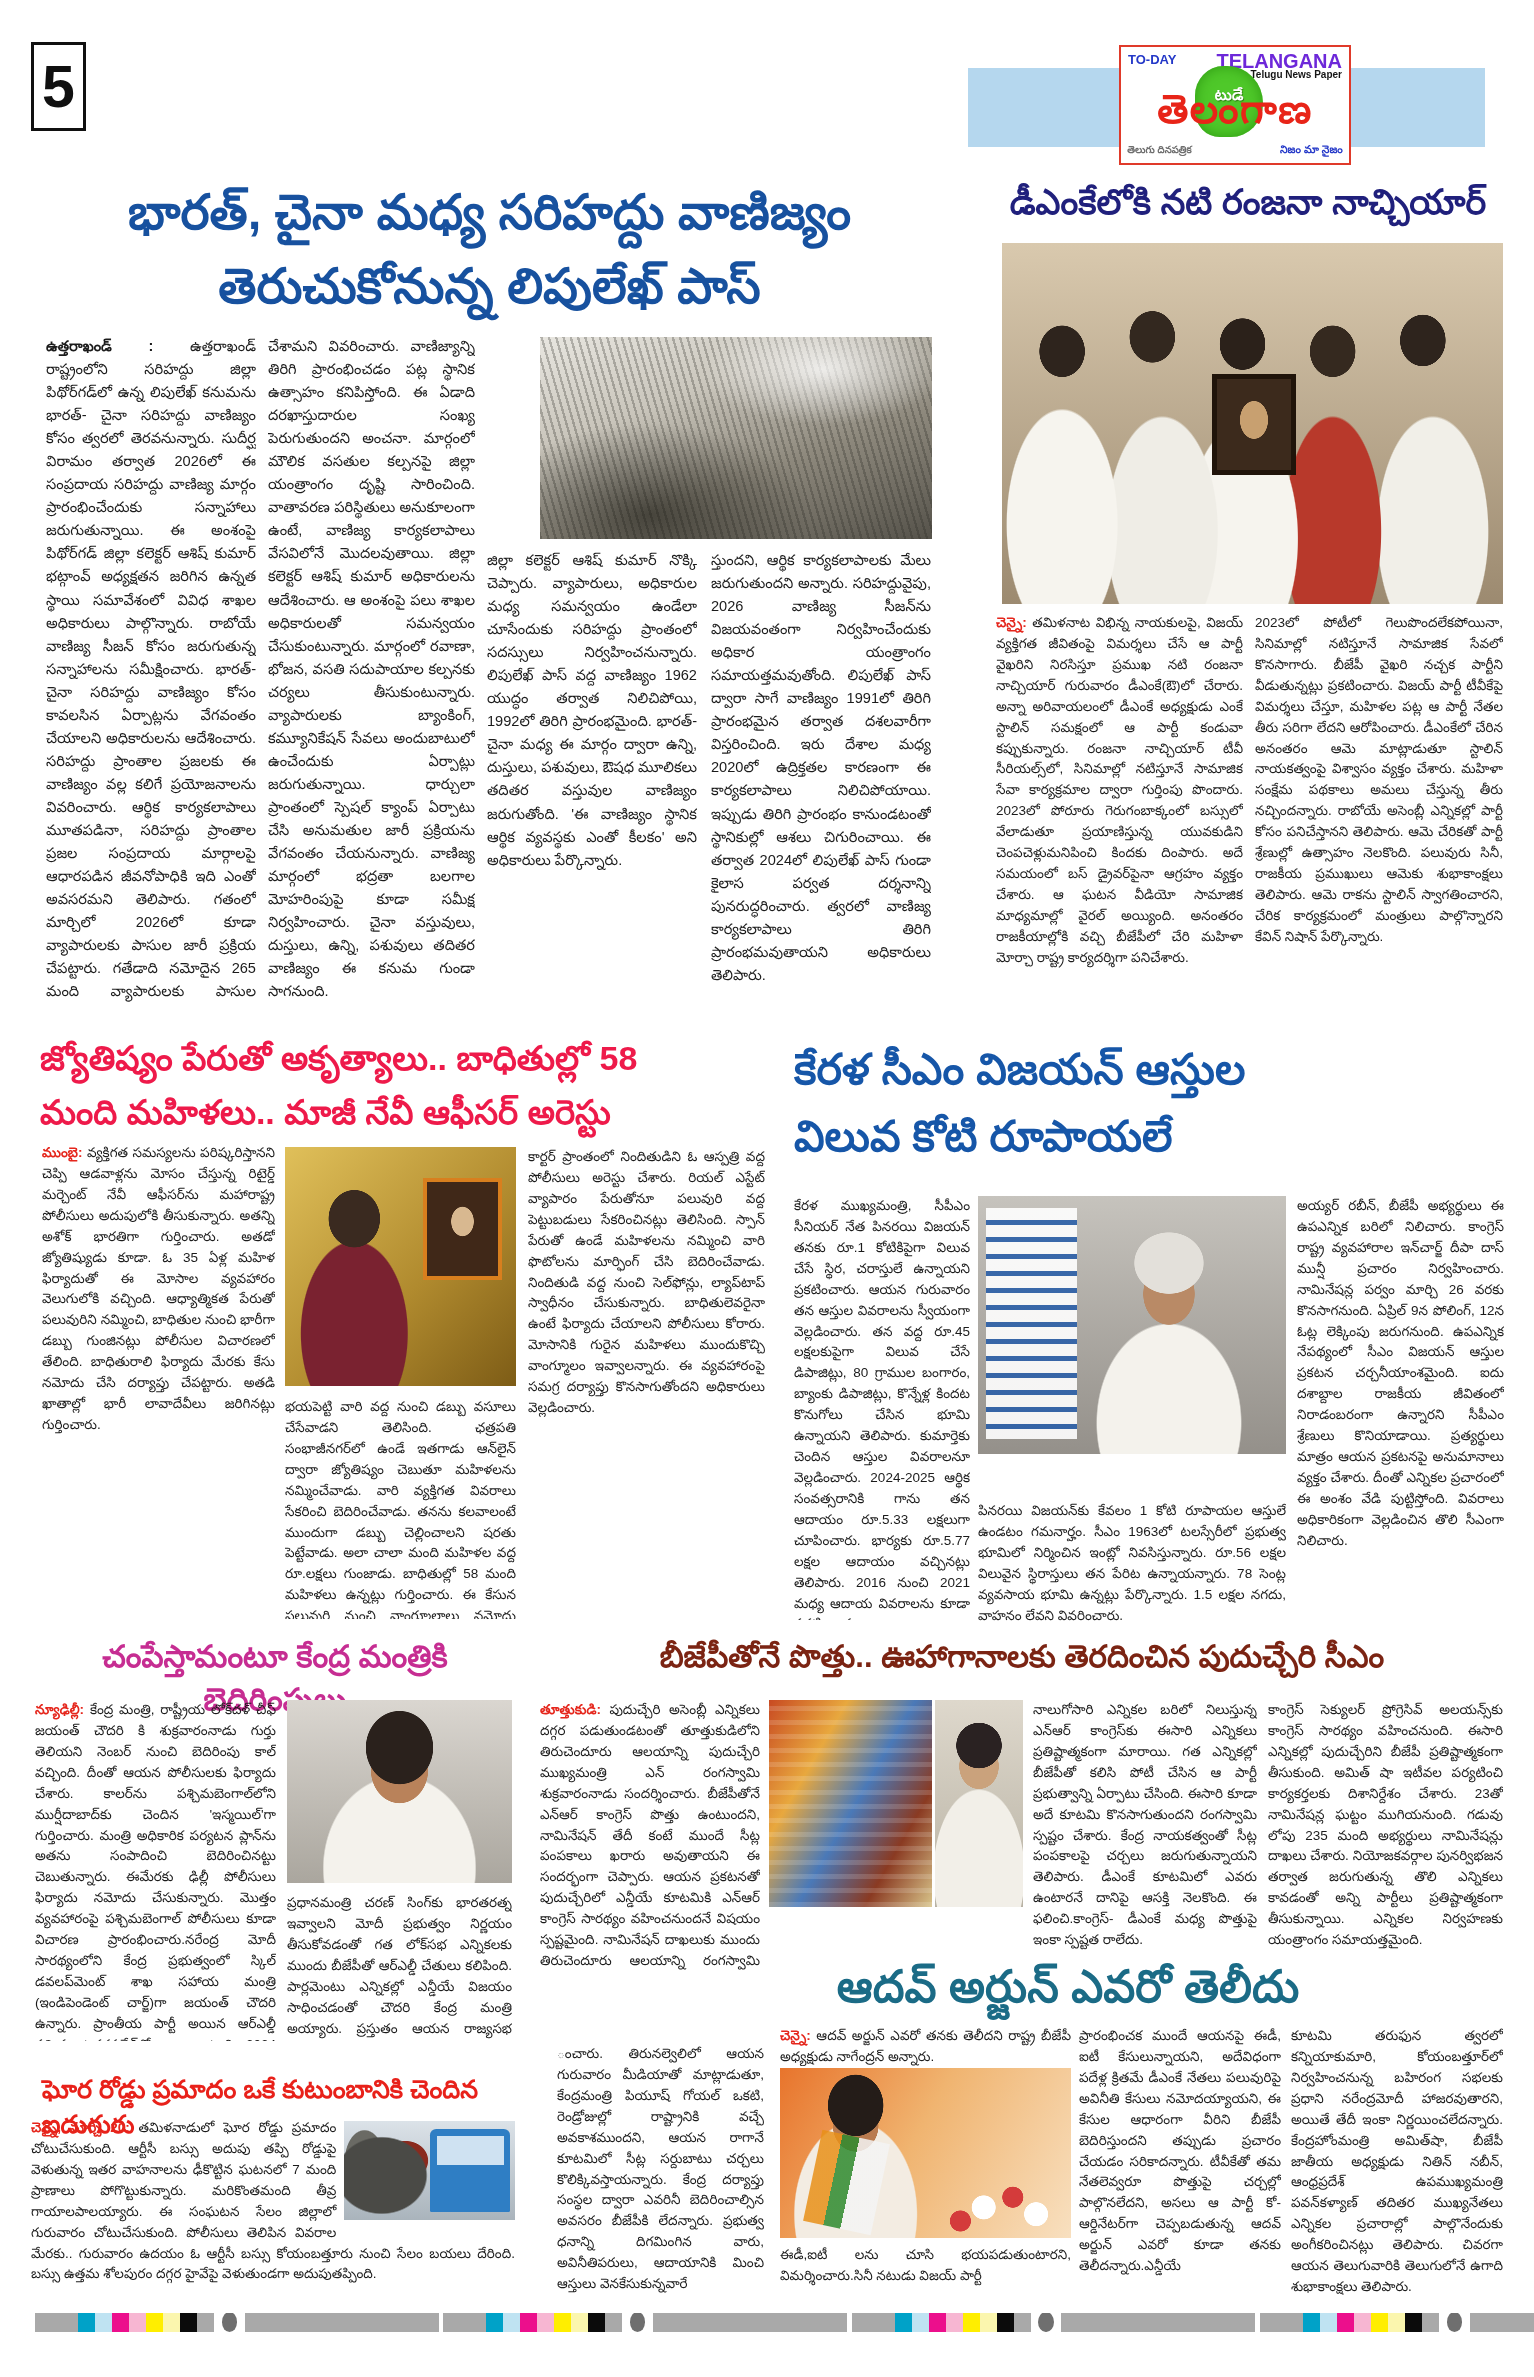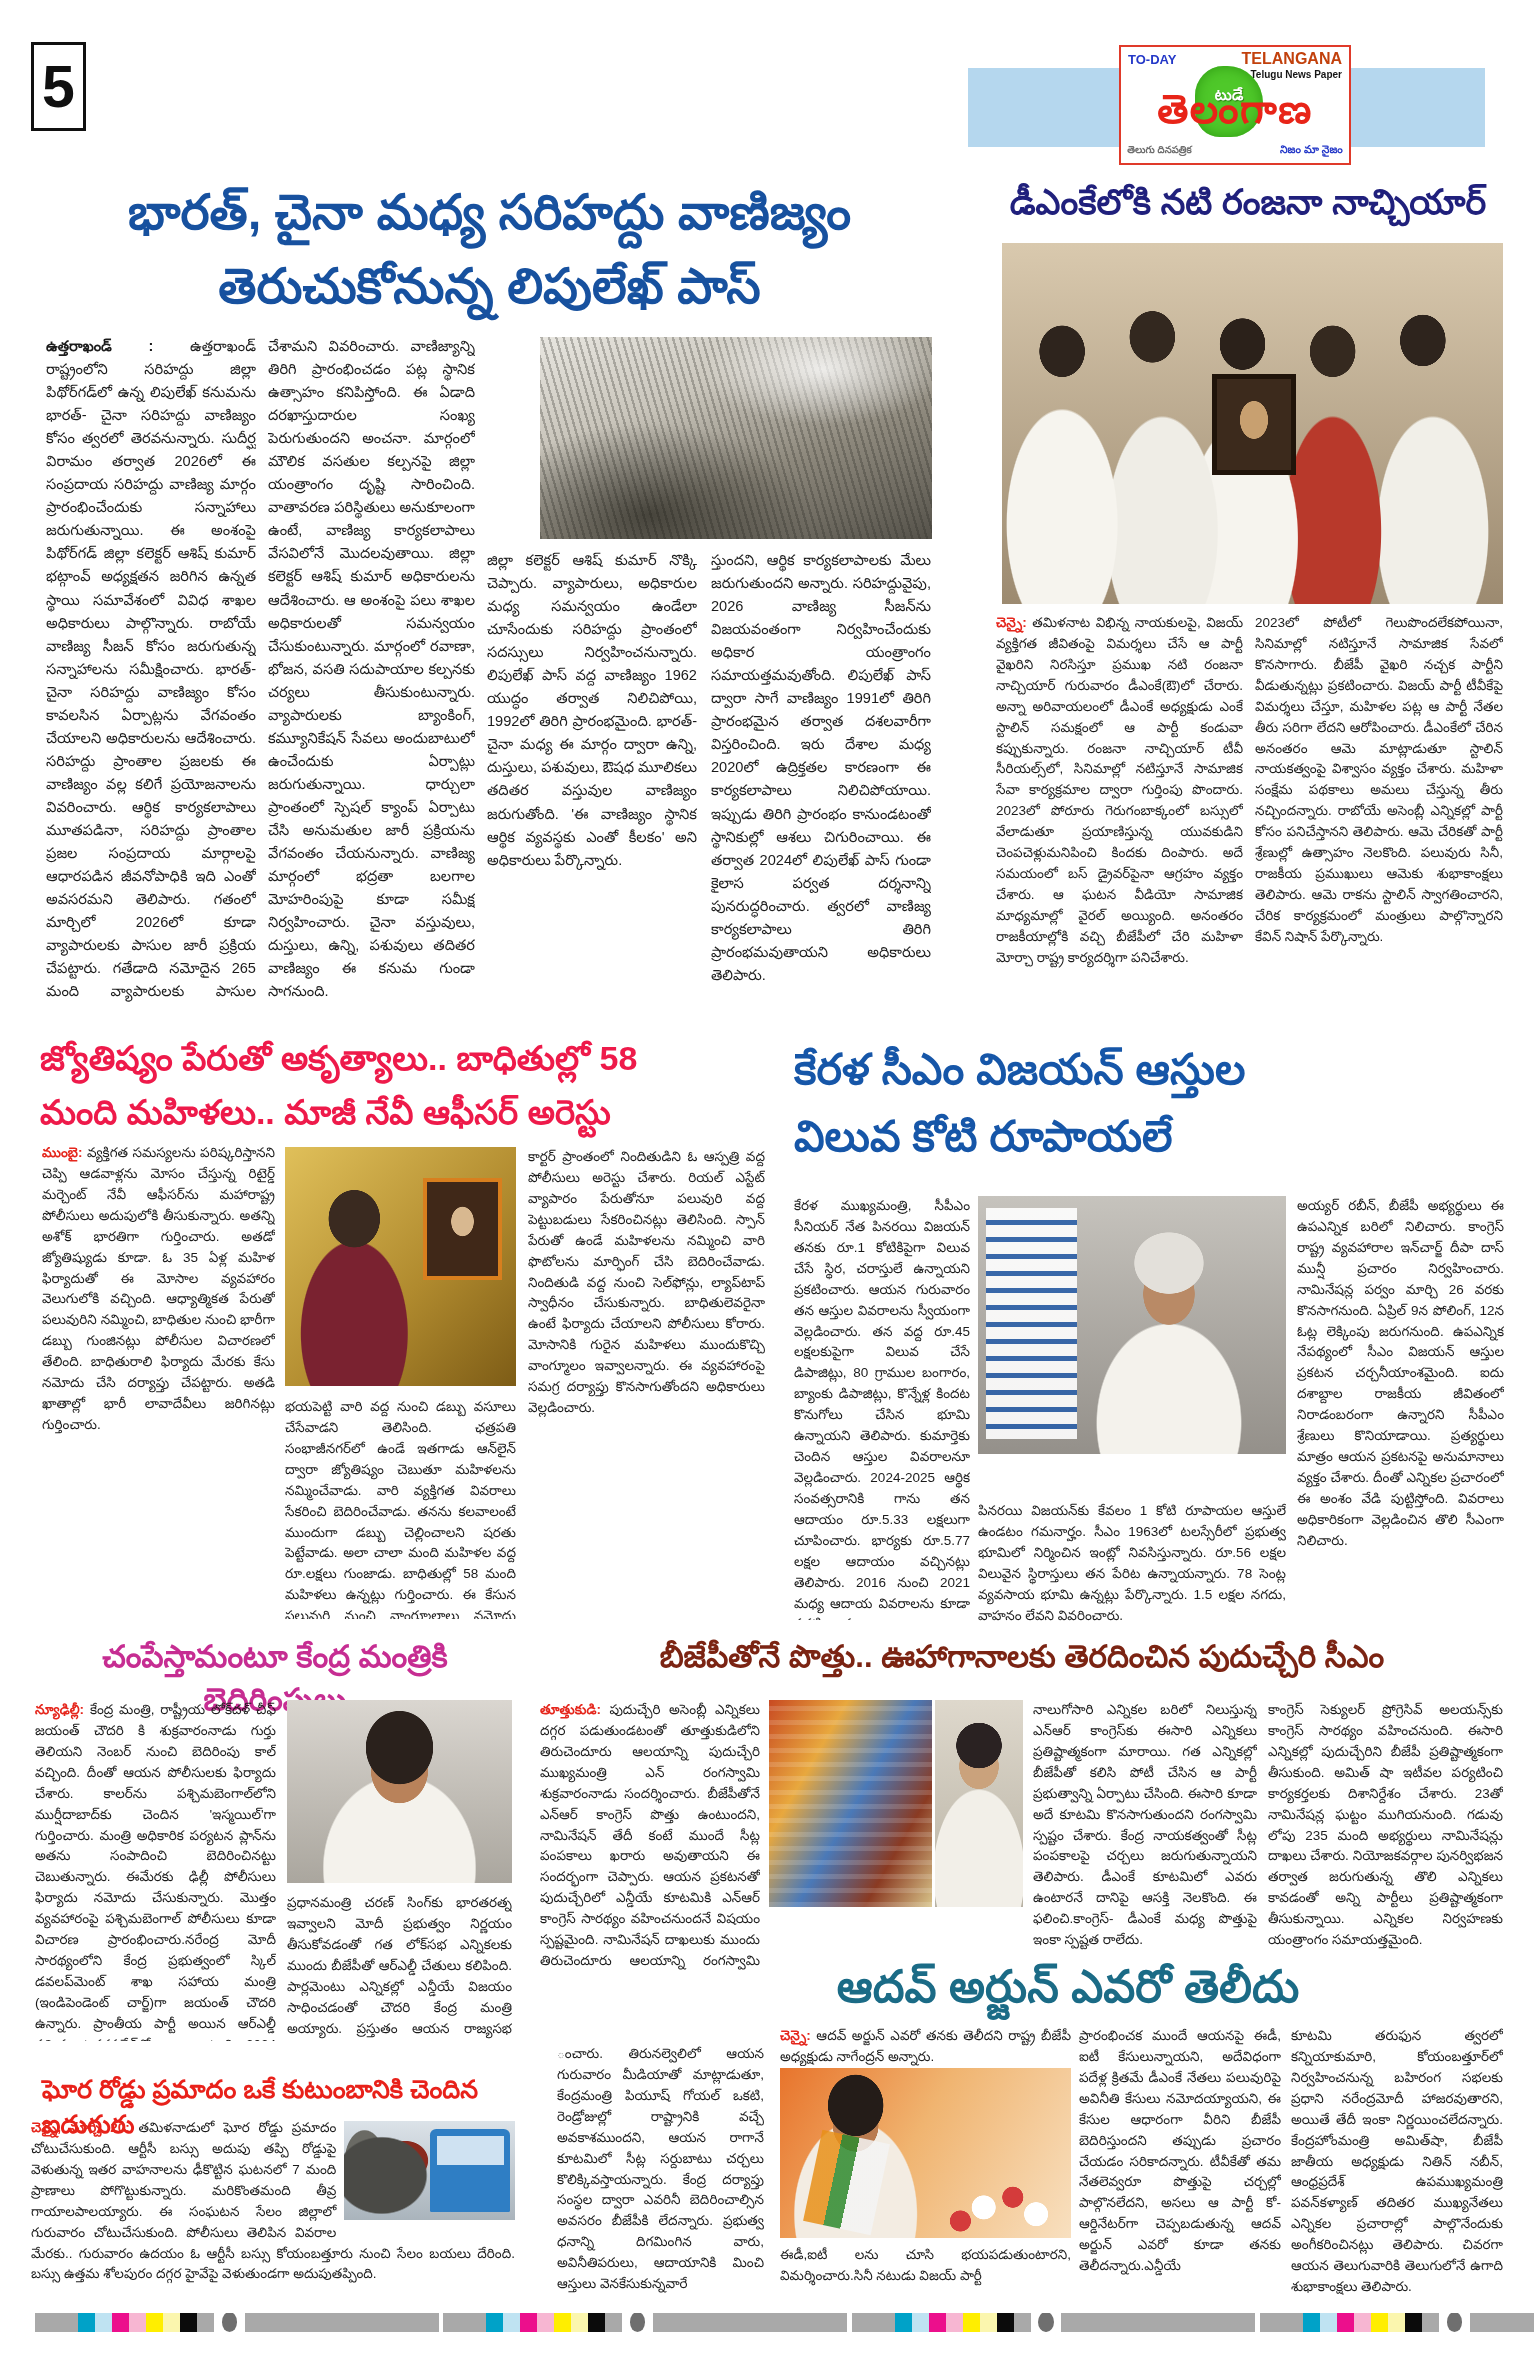--- a/index.html
+++ b/index.html
@@ -11,21 +11,21 @@
            display:flex;align-items:center;justify-content:center;font-size:59px;font-weight:bold;color:#101010;}
   #bluebar{left:83px;top:52px;width:885px;height:77px;background:#1a6ab2;}
   #whitestrip{position:absolute;left:86px;top:29px;width:351px;height:20px;background:#fdfdfd;border-radius:2.3px;}
   #dateline-bar{position:absolute;left:77px;top:51px;width:370px;text-align:center;
                 color:#ffffff;font-weight:bold;font-size:22.4px;}
   #localnews{position:absolute;right:10.8px;top:1.5px;font-family:"Liberation Serif",serif;
              font-weight:bold;font-size:63px;letter-spacing:3.9px;color:#cfe4f6;}
   #lightband{left:968px;top:68px;width:517px;height:79px;background:#b5d7ee;}
   #logo{left:1119px;top:45px;width:228px;height:116px;background:#fff;border:2.3px solid #e03a2a;}
   #logo .today{position:absolute;left:7px;top:4.6px;color:#2438c8;font-weight:bold;font-size:13px;}
-  #logo .tg{position:absolute;right:7px;top:3.1px;color:#c2410c;font-weight:bold;font-size:16px;}
+  #logo .tg{position:absolute;right:7px;top:3.1px;color:#6d28d9;font-weight:bold;font-size:20px;}
   #logo .tnp{position:absolute;right:7px;top:22.4px;color:#151515;font-weight:bold;font-size:10px;}
   #logo .map{position:absolute;left:74px;top:18.5px;width:68px;height:71px;background:#4fc82a;
              border-radius:46% 58% 52% 40%;box-shadow:inset 0 0 14px #2e9a12;}
   #logo .map span{position:absolute;left:0;right:0;top:20px;text-align:center;color:#fff;
                   font-weight:bold;font-size:15.4px;text-shadow:0.8px 0.8px 0.8px #2a7a0c;}
   #logo .brand{position:absolute;left:4.6px;top:40px;right:4.6px;text-align:center;color:#e82418;
                font-size:40px;font-weight:800;letter-spacing:1.5px;}
   #logo .bl{position:absolute;left:6.2px;bottom:4.6px;color:#6d6d6d;font-size:10px;font-weight:bold;}
   #logo .br{position:absolute;right:6.2px;bottom:4.6px;color:#2438c8;font-size:10.8px;font-weight:bold;}
   

